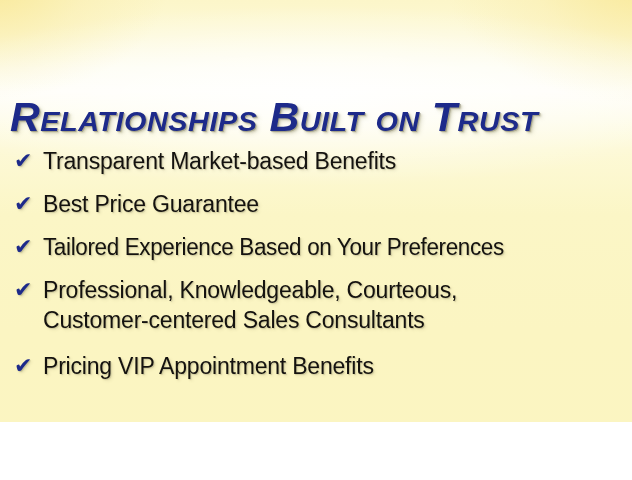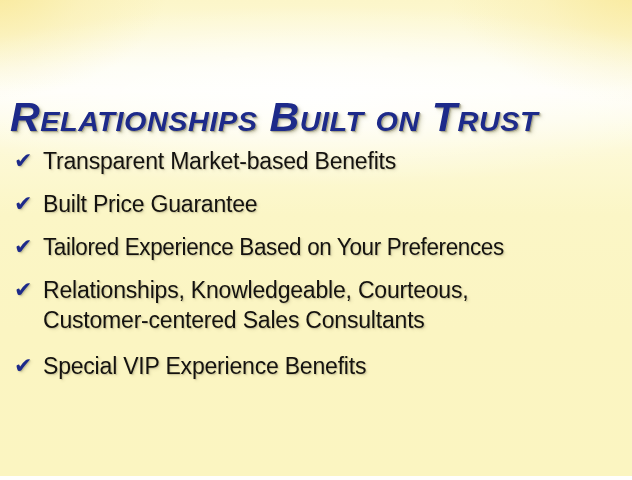--- a/index.html
+++ b/index.html
@@ -9,21 +9,21 @@
   body {
     width: 632px;
     height: 480px;
     overflow: hidden;
     font-family: "Liberation Sans", sans-serif;
   }
 
   #slide {
     position: relative;
     width: 632px;
-    height: 476px;
+    height: 422px;
     box-sizing: border-box;
     overflow: hidden;
     
     background-color: #22c55e;
   }
 
   .bg-layer {
     position: absolute;
     left: 0;
     top: 0;
@@ -174,34 +174,34 @@
 
     <div id="bullets">
 
       <div class="bullet">
         <span class="bullet-check">✔</span>
         <span class="bullet-text">Transparent Market-based Benefits</span>
       </div>
 
       <div class="bullet">
         <span class="bullet-check">✔</span>
-        <span class="bullet-text">Built Price Guarantee</span>
+        <span class="bullet-text">Best Price Guarantee</span>
       </div>
 
       <div class="bullet">
         <span class="bullet-check">✔</span>
         <span class="bullet-text condensed">Tailored Experience Based on Your Preferences</span>
       </div>
 
       <div class="bullet two-line">
         <span class="bullet-check">✔</span>
-        <span class="bullet-text">Relationships, Knowledgeable, Courteous,
+        <span class="bullet-text">Professional, Knowledgeable, Courteous,
 Customer-centered Sales Consultants</span>
       </div>
 
       <div class="bullet">
         <span class="bullet-check">✔</span>
-        <span class="bullet-text">Special VIP Experience Benefits</span>
+        <span class="bullet-text">Pricing VIP Appointment Benefits</span>
       </div>
 
     </div>
   </div>
 </div>
 
 </body></html>

